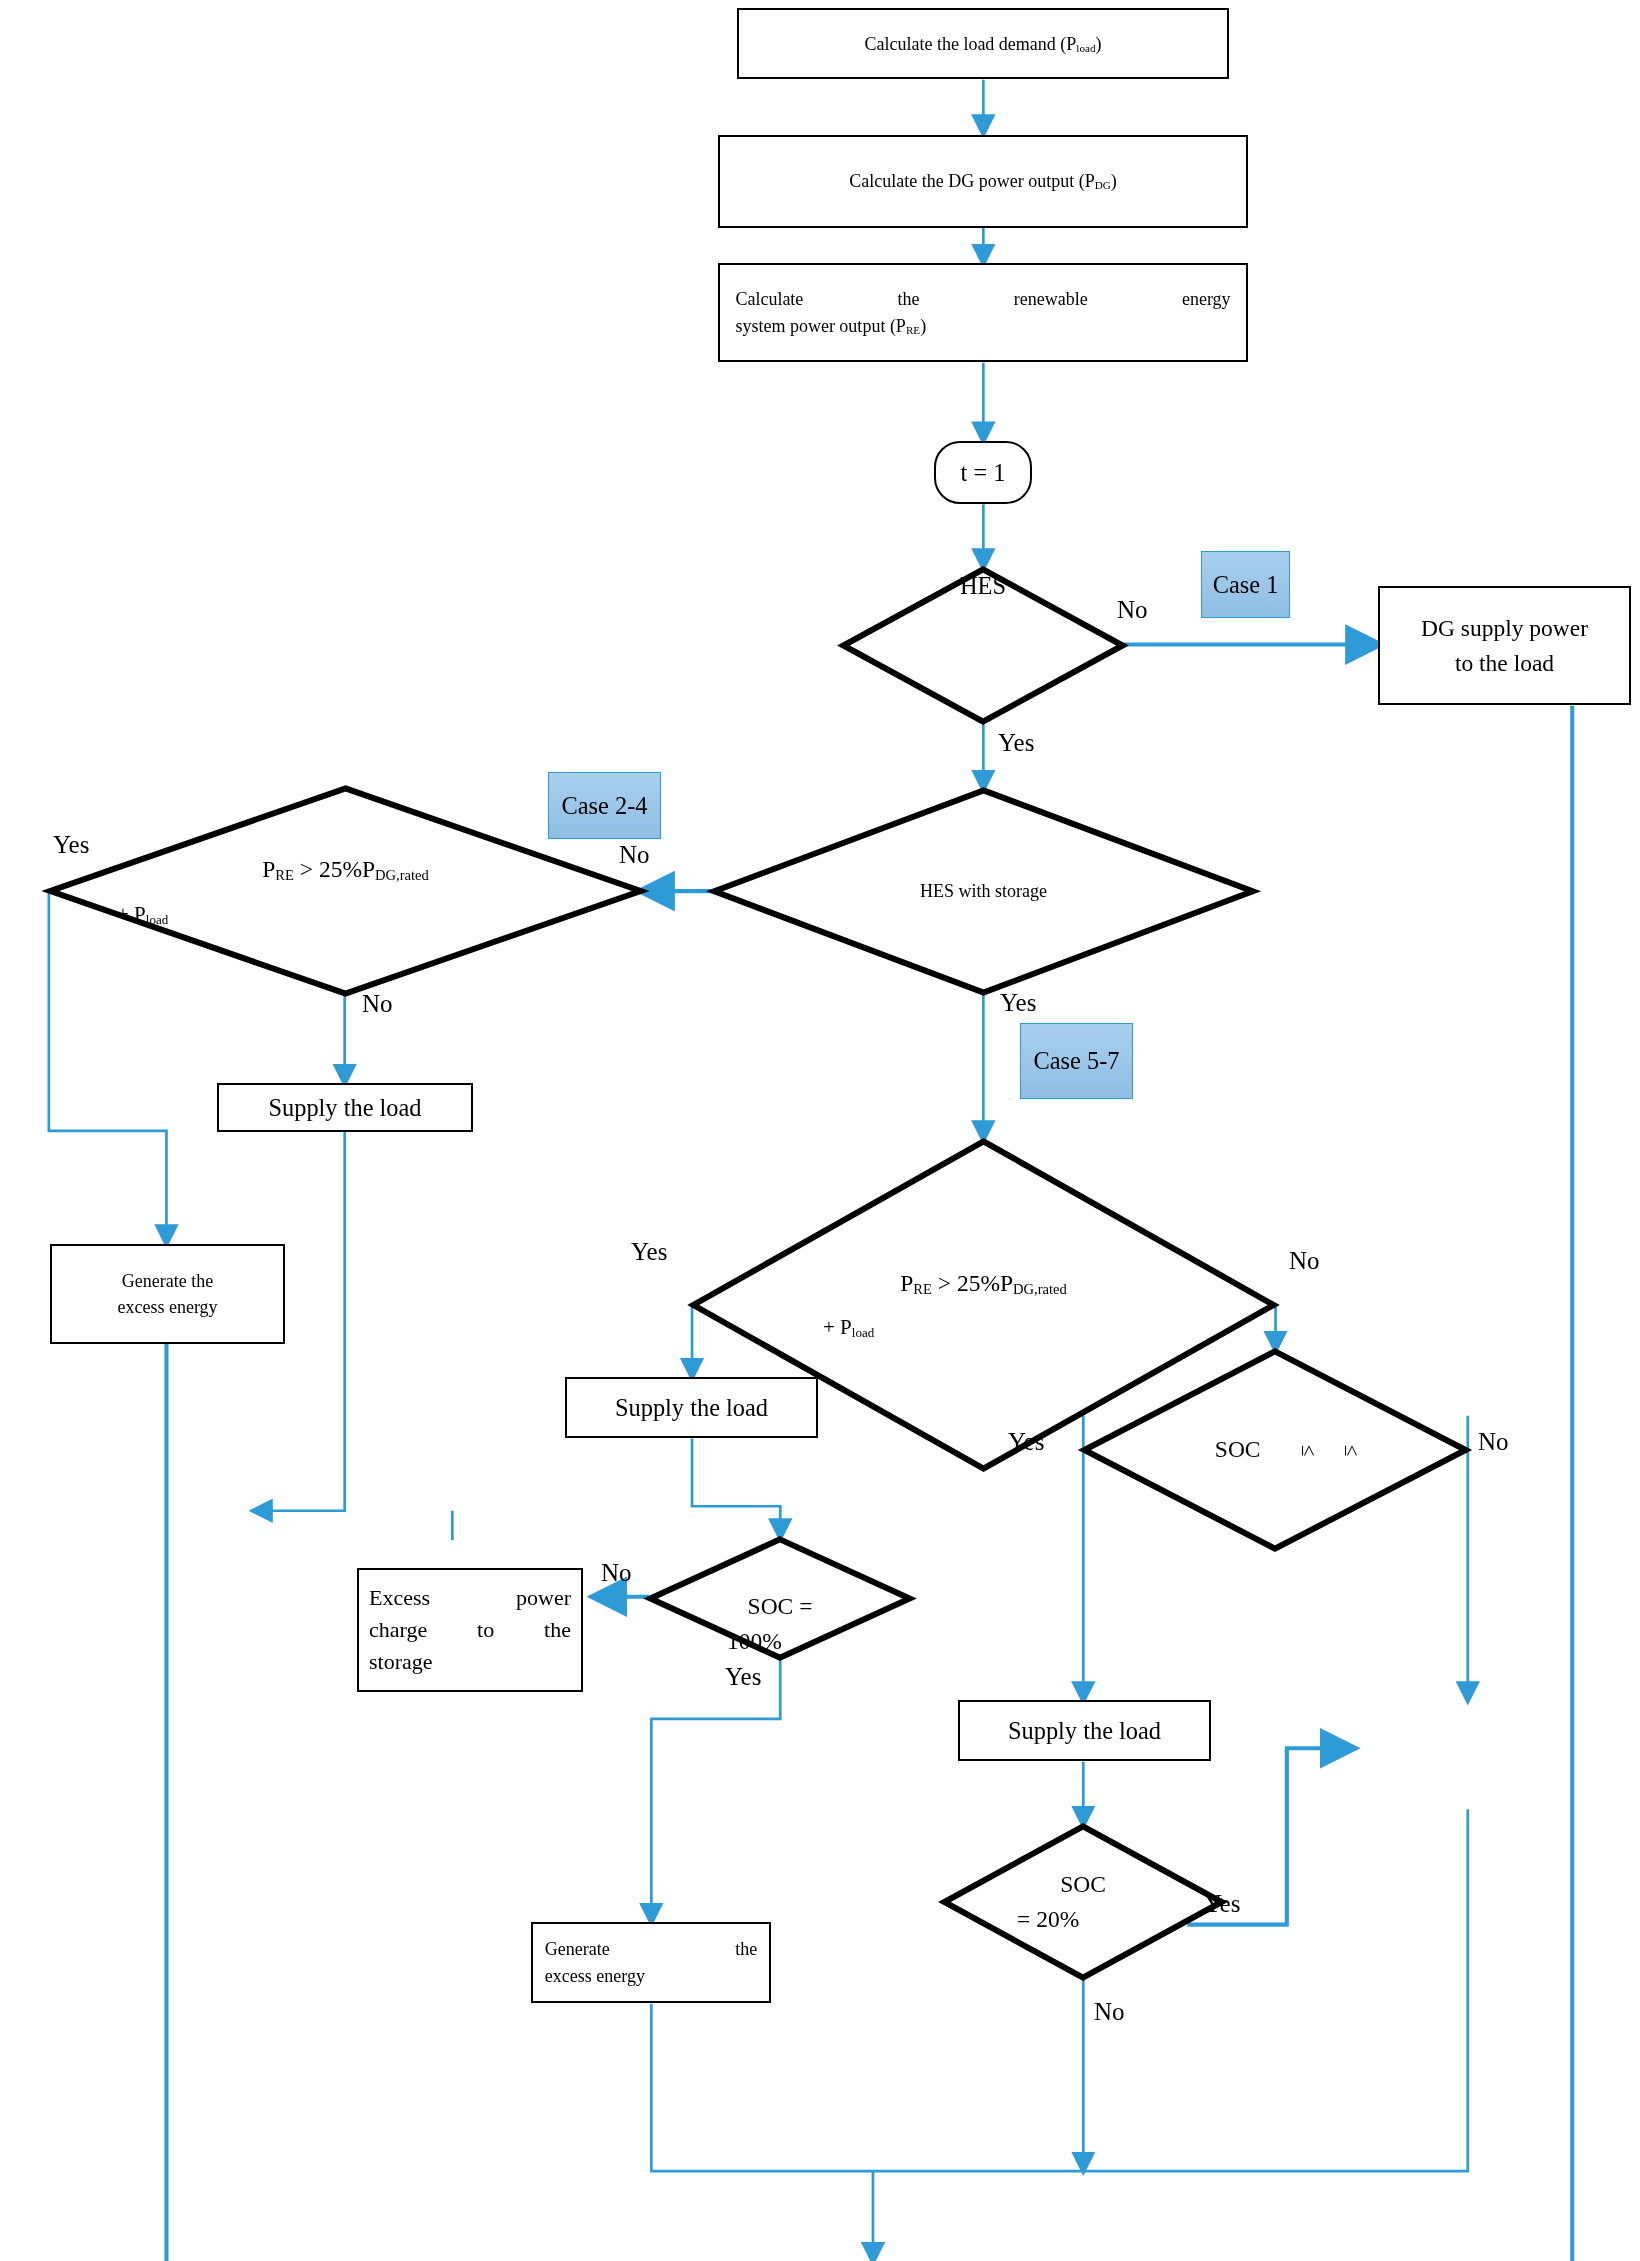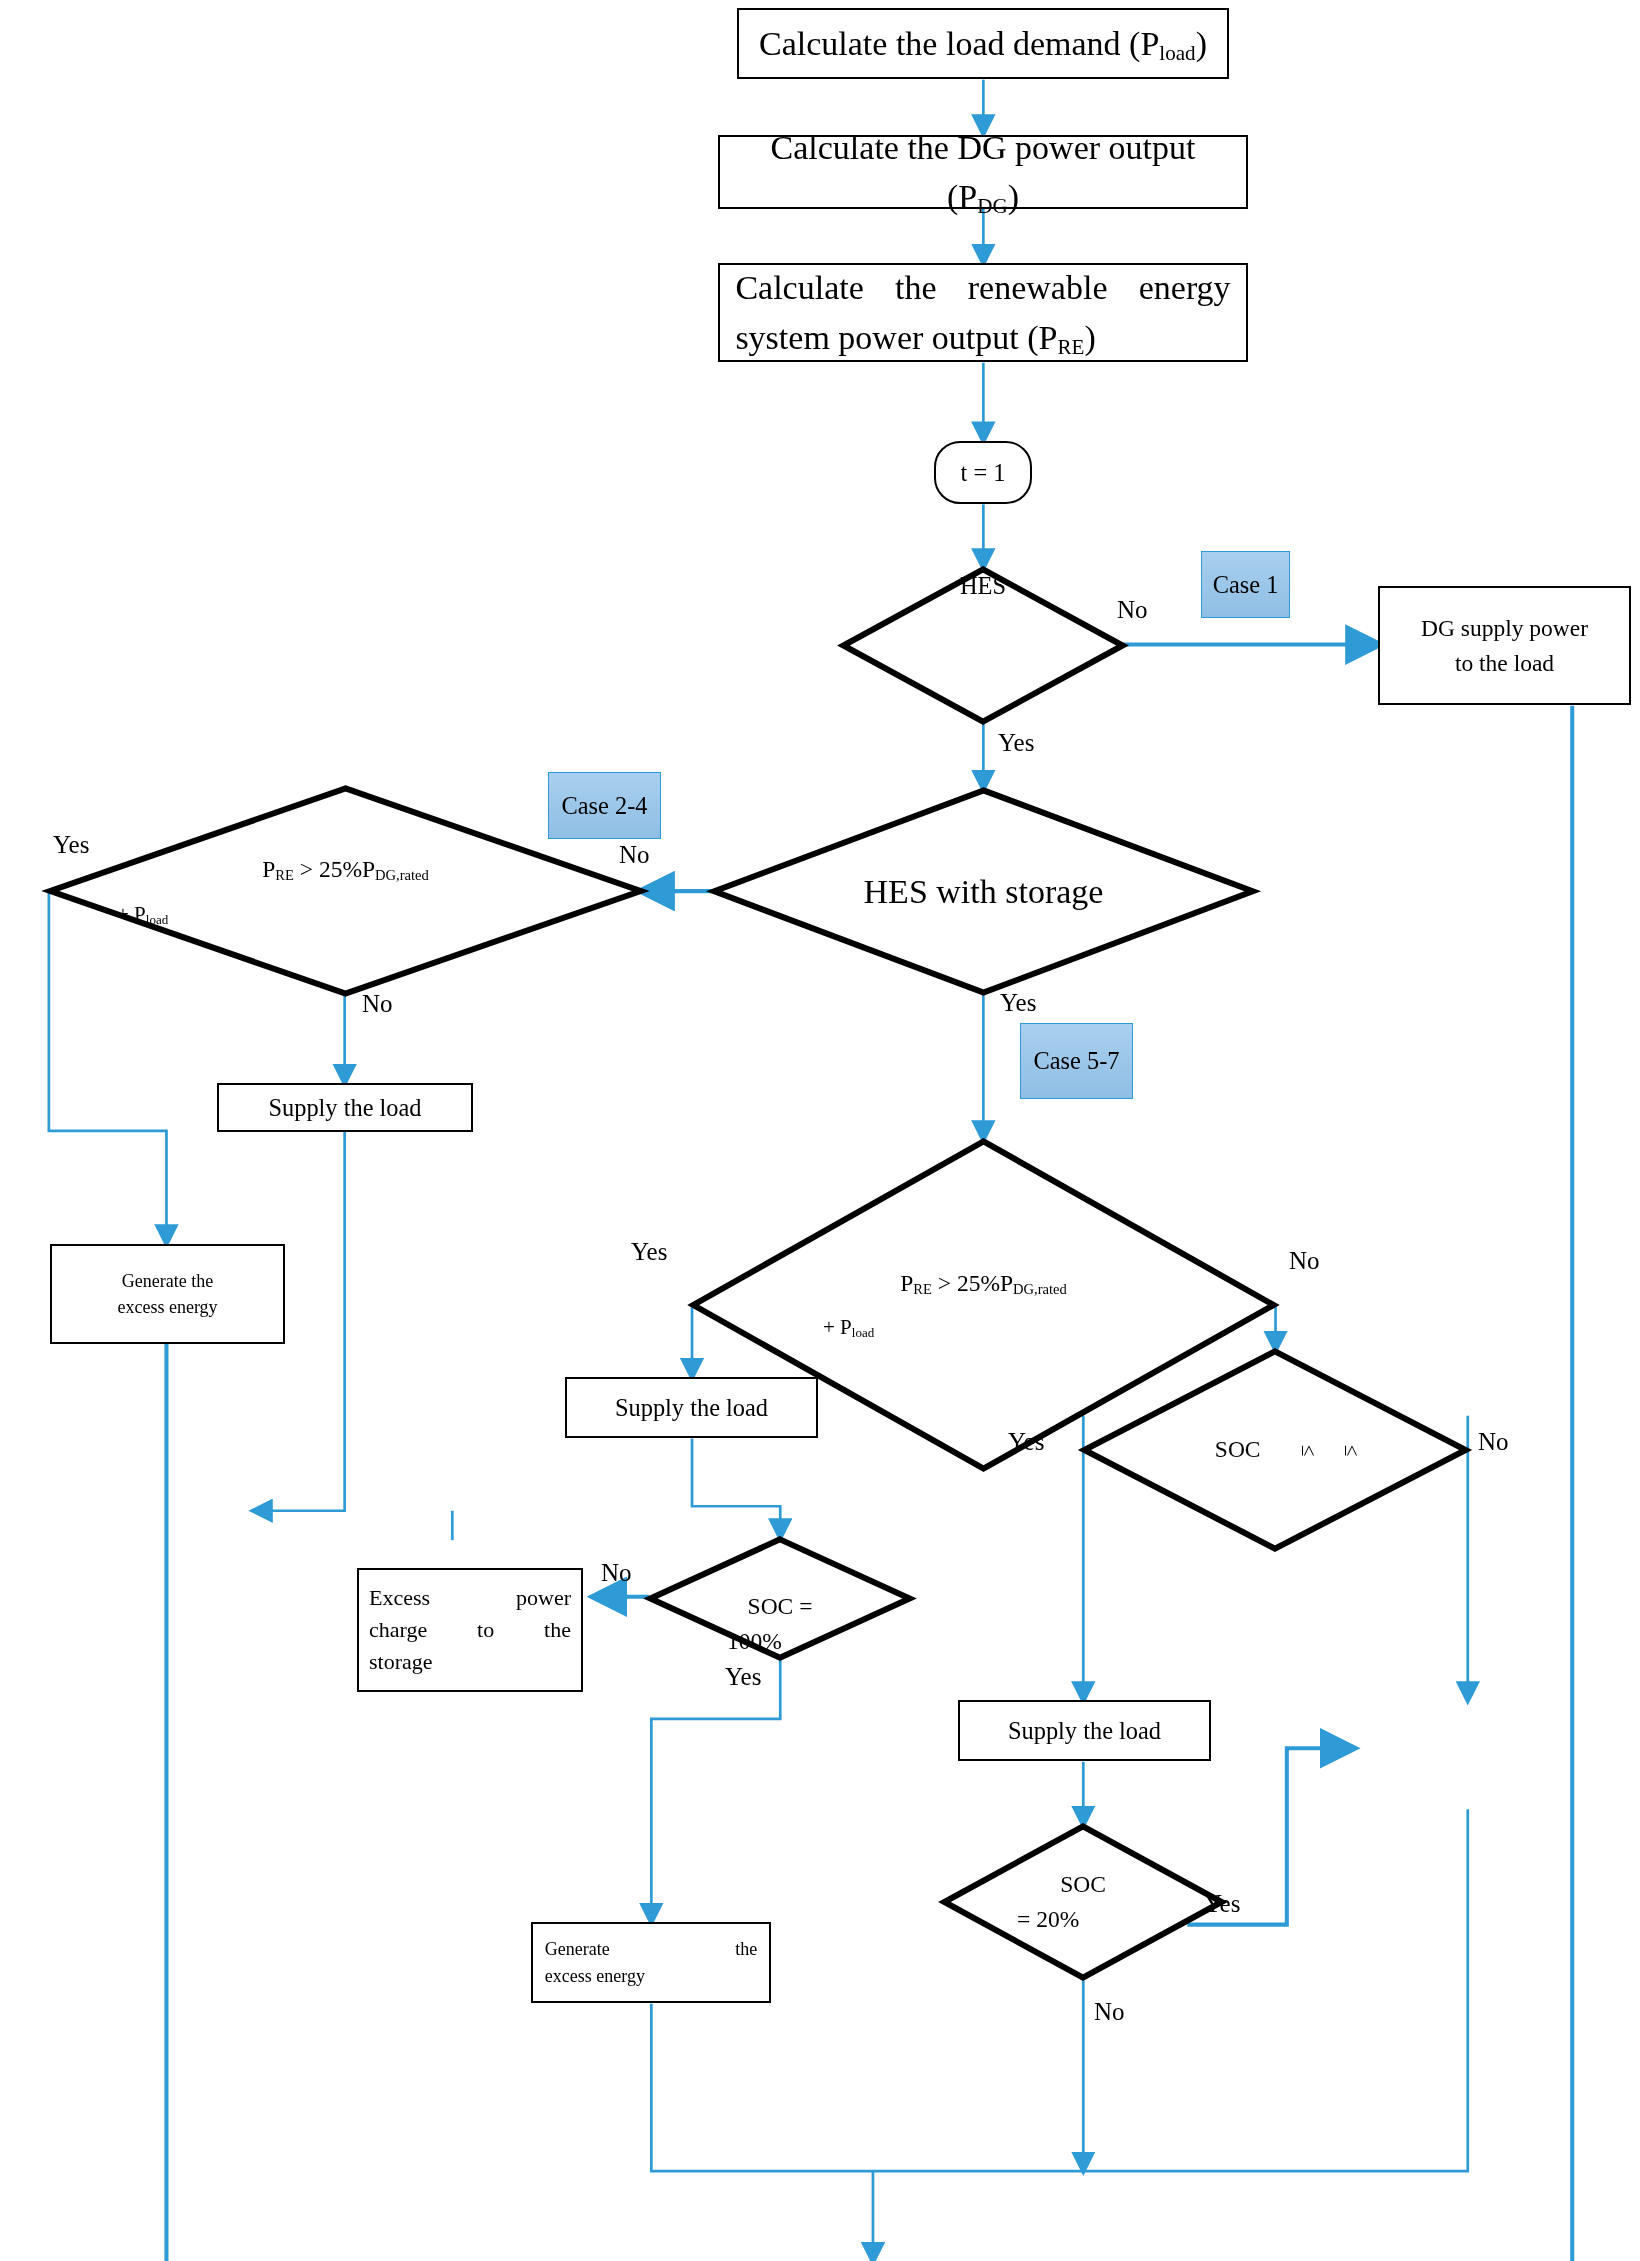--- a/index.html
+++ b/index.html
@@ -45,21 +45,21 @@
   
   .elbl{position:absolute;color:#000;white-space:nowrap;line-height:1;}
 
   sub{font-size:0.62em;vertical-align:-0.22em;}
   .fs46{font-size:21px;}
   .fs48{font-size:22px;}
   .fs50{font-size:18px;}
   .fs52{font-size:23.5px;}
   .fs54{font-size:24.4px;}
   .fs56{font-size:25px;}
-  .fs58{font-size:34px;}
+  .fs58{font-size:18px;}
 
   .sockrow{display:flex;justify-content:center;gap:54px;align-items:center;}
   .sockcol{display:flex;flex-direction:column;gap:7.2px;align-items:flex-start;}
   .sockcol2{display:flex;flex-direction:column;gap:11.8px;align-items:center;}
   .clip{overflow:hidden;}
 </style>
 </head>
 <body>
 
 <div id="root">
@@ -129,21 +129,21 @@
 
       <path d="M3476,1560 L3476,5085 L2160,5085" stroke-width="9" marker-end="url(#ahs)"></path>
 
     </g>
   </svg>
 
   <div class="node proc ctr" style="left:737px;top:8.1px;width:492px;height:71px;">
     <div class="txt fs58"><span>Calculate the load demand (P</span><sub>load</sub><span>)</span></div>
   </div>
 
-  <div class="node proc ctr" style="left:718px;top:135px;width:530px;height:74px;">
+  <div class="node proc ctr" style="left:718px;top:135px;width:530px;height:93px;">
     <div class="txt fs58"><span>Calculate the DG power output (P</span><sub>DG</sub><span>)</span></div>
   </div>
 
   <div class="node proc just" style="left:718px;top:263px;width:530px;height:99px;">
     <div class="txt fs58">
       <div>Calculate the renewable energy</div>
       <div style="text-align:left;text-align-last:left;"><span>system power output (P</span><sub>RE</sub><span>)</span></div>
     </div>
   </div>
 

